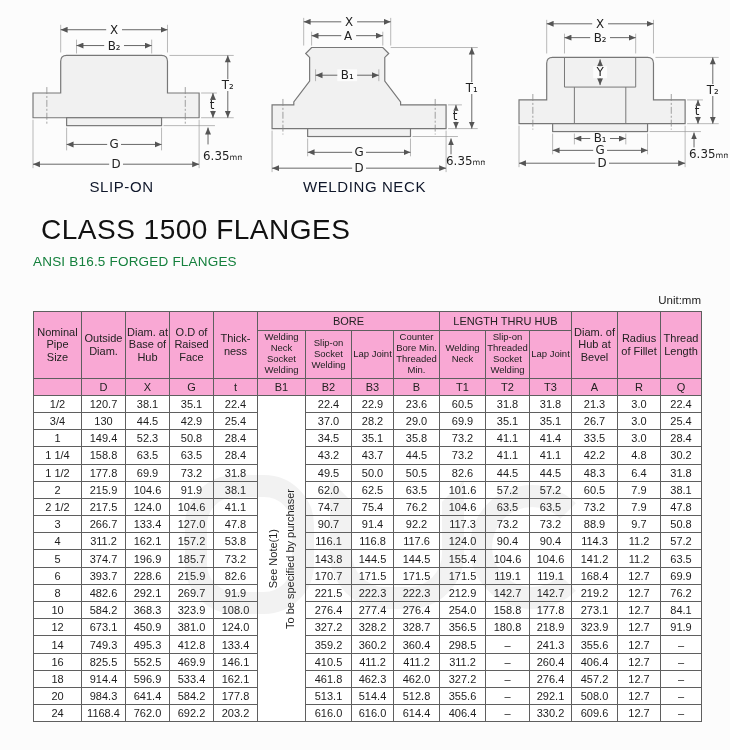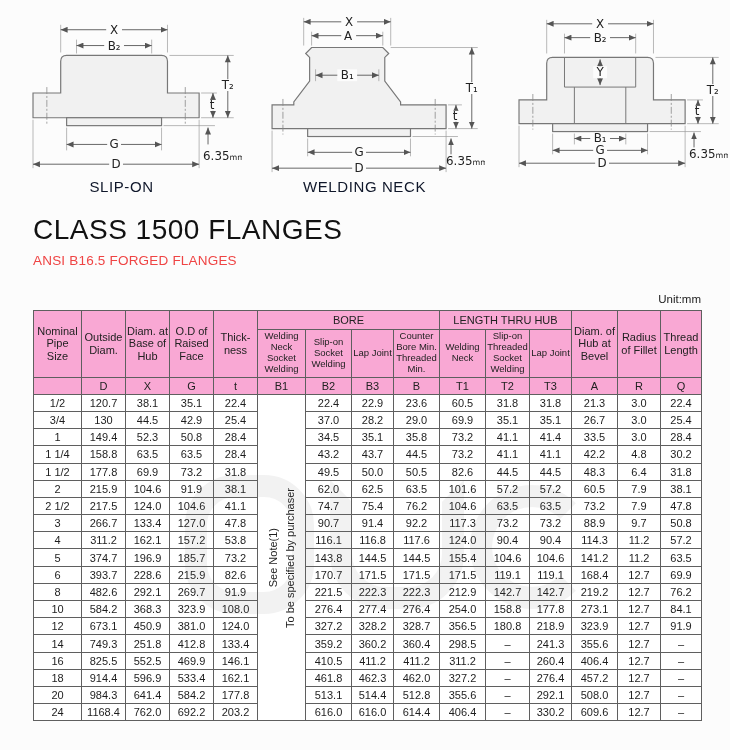--- a/index.html
+++ b/index.html
@@ -13,22 +13,22 @@
   svg text{font-family:"DejaVu Sans","Liberation Sans",sans-serif;font-size:12px;fill:#222;}
   svg .unit{font-size:8px;}
   .body-shape{fill:#f1f1f1;stroke:#777;stroke-width:1.2;}
   .inner-line{fill:none;stroke:#777;stroke-width:1;}
   .cline{stroke:#888;stroke-width:.8;stroke-dasharray:7 2 2 2;fill:none;}
   .ext{stroke:#9a9a9a;stroke-width:.7;fill:none;}
   .dim{stroke:#555;stroke-width:.9;fill:none;}
   .lbl-bg{fill:#fcfcfc;}
   
   .title-block{margin:20px 0 0 33px;}
-  .page-title{font-size:28px;line-height:1.1;color:#111;margin:0;font-weight:400;letter-spacing:.5px;}
-  .page-subtitle{font-size:13.5px;color:#ef4444;margin-top:7px;letter-spacing:.2px;}
+  .page-title{font-size:28px;line-height:1.1;color:#111;margin:8px;font-weight:400;letter-spacing:.5px;}
+  .page-subtitle{font-size:13.5px;color:#15803d;margin-top:7px;letter-spacing:.2px;}
   .unit-row{width:668px;margin:25px 0 5px 33px;text-align:right;font-size:11.5px;color:#222;}
   
   table.ftable{border-collapse:collapse;table-layout:fixed;width:668px;margin-left:33px;background:#fff;}
   .ftable th,.ftable td{border:1px solid #5f5f5f;font-weight:400;text-align:center;vertical-align:middle;padding:0 1px;}
   .ftable thead th{background:#f9a8d4;color:#222;}
   .group-row th{height:18px;font-size:11px;}
   .desc-row th,.rspan{font-size:9.5px;line-height:1.15;height:47px;}
   .symbol-row th{height:16px;font-size:11px;background:#f2f2f2;}
   .ftable tbody td{height:16.2px;font-size:11px;background:#fff;color:#1d1d1d;}
   .note-cell{background:#fff;}
@@ -467,21 +467,21 @@
           <td>356.5</td>
           <td>180.8</td>
           <td>218.9</td>
           <td>323.9</td>
           <td>12.7</td>
           <td>91.9</td>
         </tr>
         <tr>
           <td>14</td>
           <td>749.3</td>
-          <td>251.8</td>
+          <td>495.3</td>
           <td>412.8</td>
           <td>133.4</td>
           <td>359.2</td>
           <td>360.2</td>
           <td>360.4</td>
           <td>298.5</td>
           <td>–</td>
           <td>241.3</td>
           <td>355.6</td>
           <td>12.7</td>

